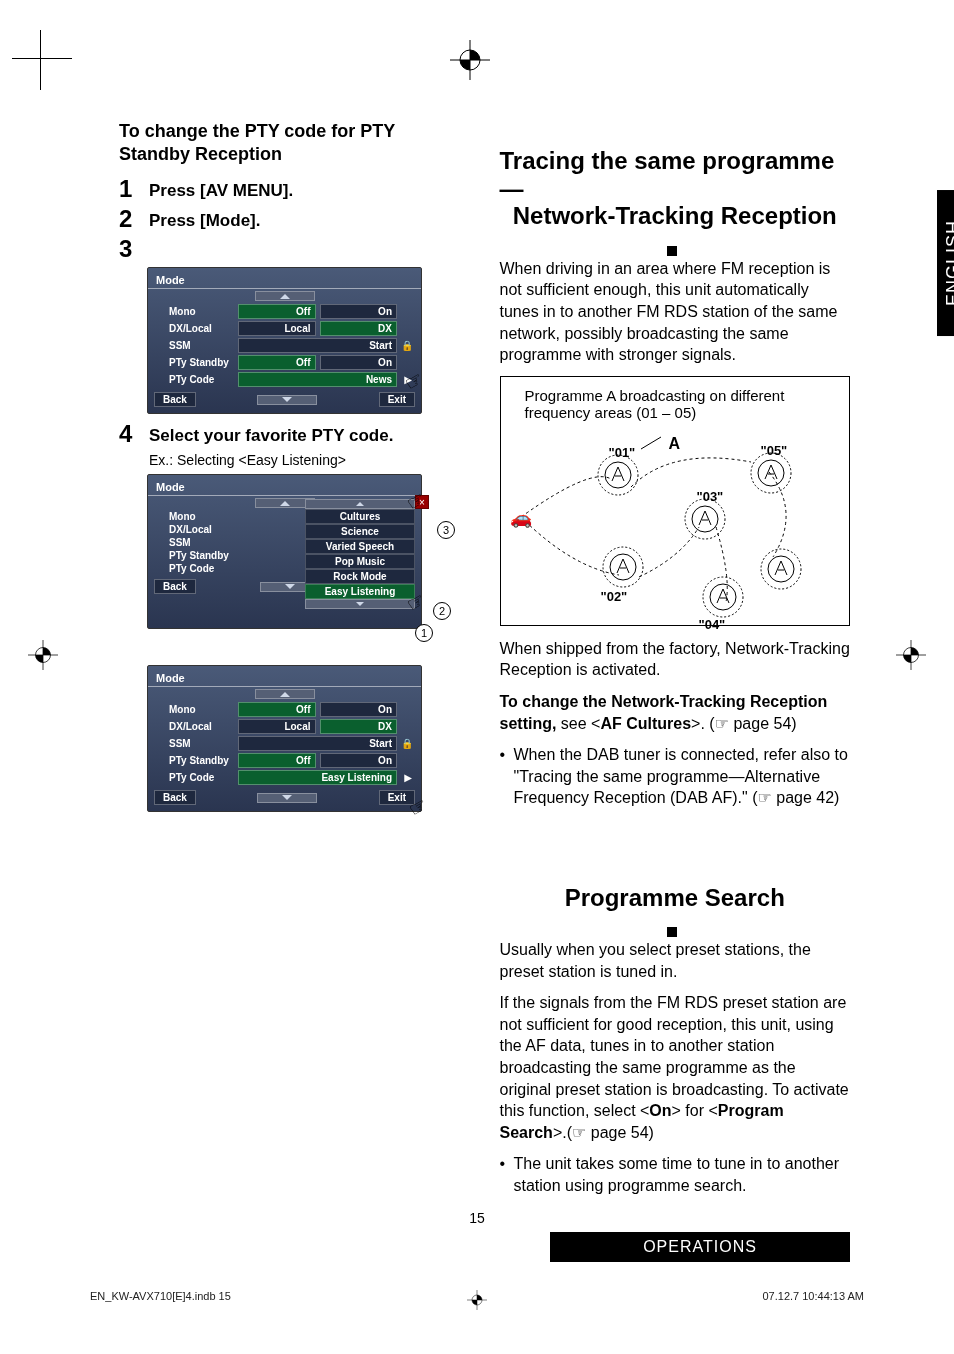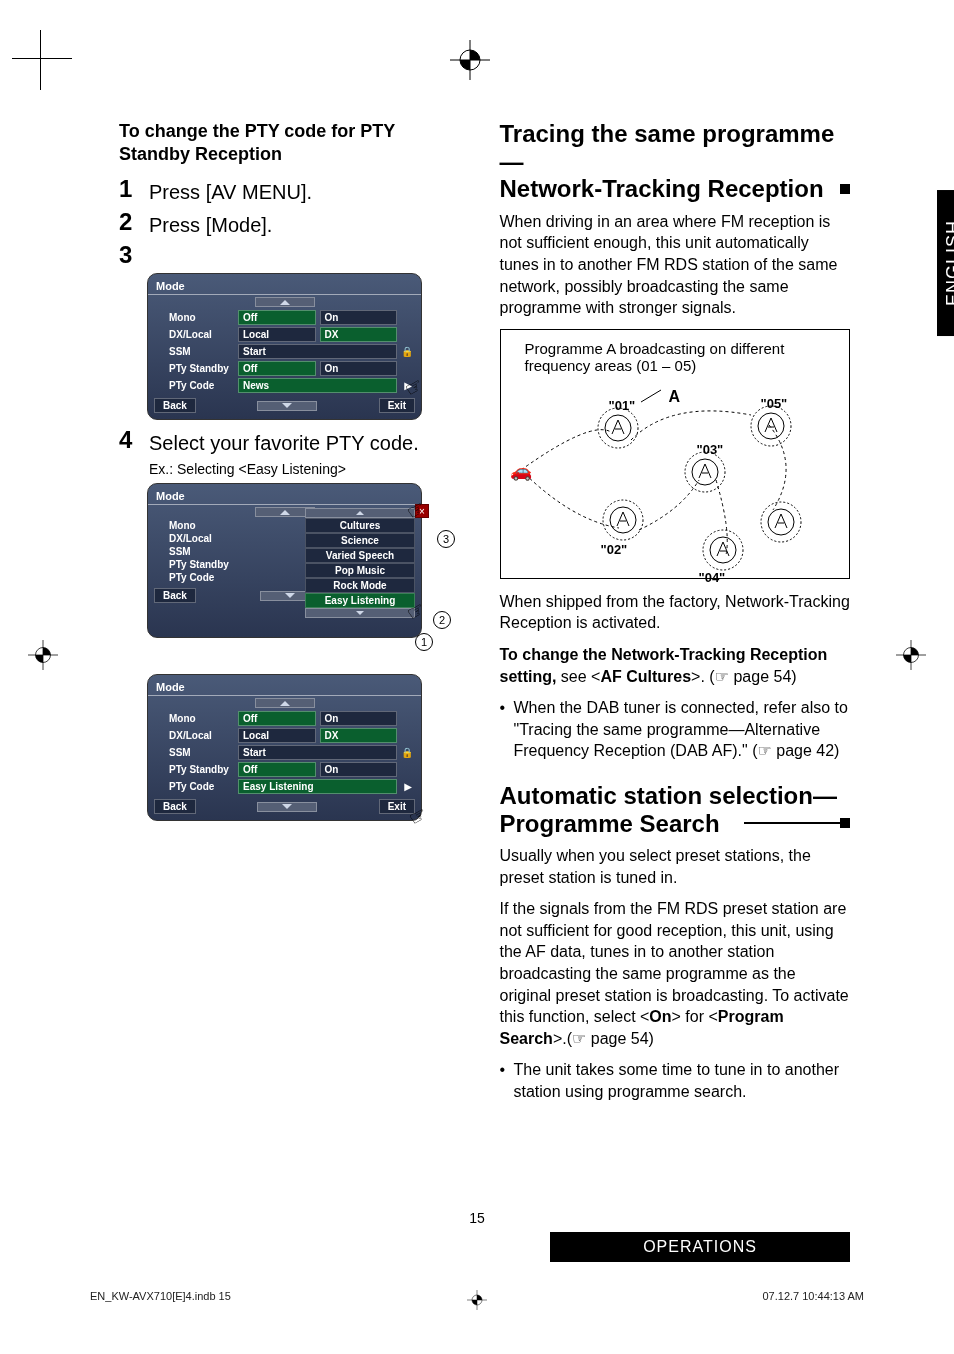--- a/index.html
+++ b/index.html
@@ -31,65 +31,65 @@
     font-size: 18px;
     letter-spacing: 1px;
     padding: 30px 6px;
     writing-mode: vertical-rl;
     transform: rotate(180deg);
     text-align: center;
   }
   h3.sub { font-size: 18px; font-weight: 700; line-height: 1.25; margin-bottom: 12px; }
   .step { display:flex; align-items:flex-start; gap:10px; margin: 6px 0; }
   .step-num { font-size: 24px; font-weight:800; line-height:1; width:20px; }
-  .step-text { font-size: 20px; font-weight:400; padding-top:4px; }
+  .step-text { font-size: 17px; font-weight:700; padding-top:4px; }
   .step-caption { font-size: 14px; margin-left: 30px; margin-top: 2px; margin-bottom:6px; }
   .mode-box {
     width: 275px;
     background: linear-gradient(#4a5a78,#2a3550);
     border: 1px solid #333;
-    border-radius: 10px;
+    border-radius: 2px;
     color: #fff;
     font-size: 10px;
     padding: 4px 0 4px 0;
     margin-left: 28px;
     margin-bottom: 8px;
     position: relative;
   }
   .mode-title { font-weight:700; font-size:11px; padding:2px 8px; border-bottom:1px solid rgba(255,255,255,0.5); }
   .mode-arrow-row { display:flex; justify-content:center; padding:2px 0; }
   .mode-arrow-row .tri-up,
   .mode-arrow-row .tri-down {
     width: 60px; height: 10px; background:#555f75; border:1px solid rgba(255,255,255,0.3); display:flex; align-items:center; justify-content:center;
   }
   .tri-up::before { content:""; border-left:5px solid transparent; border-right:5px solid transparent; border-bottom:5px solid #cfd8e8; }
   .tri-down::before { content:""; border-left:5px solid transparent; border-right:5px solid transparent; border-top:5px solid #cfd8e8; }
   .mode-row { display:flex; align-items:center; padding:1px 6px; gap:4px; }
   .mode-label { width: 80px; font-weight:700;padding-left:15px; }
-  .pill { flex:1; text-align:left; background:#1e283e; border:1px solid rgba(255,255,255,0.3); padding:1px 4px; font-weight:700; }
+  .pill { flex:1; text-align:right; background:#1e283e; border:1px solid rgba(255,255,255,0.3); padding:1px 4px; font-weight:700; }
   .pill.sel { background:#0a5f2e; }
   .pill.wide { flex: 2; }
   .lock-icon { width:14px; text-align:center; }
   .mode-bottom { display:flex; justify-content:space-between; padding:4px 6px 2px 6px; align-items:center; }
   .back-btn, .exit-btn { background:#1e283e; border:1px solid rgba(255,255,255,0.3); padding:1px 8px; font-weight:700; }
   .list-col {
     position:absolute; right:6px; top:24px; width:110px; background:rgba(0,0,0,0); display:flex; flex-direction:column; gap:0;
   }
   .list-col .li { text-align:center; background:#1e283e; border:1px solid rgba(255,255,255,0.2); padding:1px 2px; font-size:10px; font-weight:700; }
   .list-col .li.lp { background:#0a5f2e; }
   .list-col .close-x { position:absolute; right:-14px; top:-4px; width:14px; height:14px; background:#900; color:#fff; text-align:center; line-height:14px; font-size:10px; border:1px solid #600;}
   .circ { position:absolute; width:18px; height:18px; border:1px solid #000; border-radius:50%; font-size:11px; text-align:center; line-height:17px; background:#fff; color:#000; }
   .cursor-hand { position:absolute; width:22px; height:22px; }
   .cursor-hand::before{
     content:"☞"; font-size:20px; color:#000; position:absolute; transform: rotate(-30deg);
   }
   h2.section {
-    font-size: 24px; font-weight:800; line-height:1.15; margin-bottom:8px;
-  }
-  .section-rule { display:flex; align-items:center; gap:20px; margin-bottom:8px;}
+    font-size: 24px; font-weight:800; line-height:1.15; margin-bottom:8px;margin-top:27px;
+  }
+  .section-rule { display:flex; align-items:center; gap:20px; margin-bottom:8px;flex-direction:column;}
   .section-rule .bar { flex:1; height:2px; background:#000; margin-left:4px; position:relative; }
   .section-rule .bar::after{ content:""; position:absolute; right:0; top:-4px; width:10px; height:10px; background:#000;}
   p.body { font-size:16px; line-height:1.35; margin-bottom:10px; }
   .diagram-box {
     border:1px solid #000; padding:10px 12px 14px 24px; margin:10px 0 12px 0; font-size:15px; position:relative; height:250px;
   }
   .antenna { position:absolute; width:44px; height:44px; }
   .antenna svg { width:44px; height:44px; }
   .ant-label { position:absolute; font-size:13px; font-weight:700; }
   .car-icon { position:absolute; left:10px; top:130px; font-size:18px; }
@@ -378,21 +378,21 @@
     <p class="body">
       <span class="bold">To change the Network-Tracking Reception setting,</span><span> see &lt;</span><span class="bold">AF Cultures</span><span>&gt;. (☞ page 54)</span>
     </p>
     <ul class="bul">
       <li>When the DAB tuner is connected, refer also to "Tracing the same programme—Alternative Frequency Reception (DAB AF)." (☞ page 42)</li>
     </ul>
 
     <div style="height:12px"></div>
 
     <h2 class="section">
-      <span>Automatic station selection—</span><br>
+      <br>
       <span class="section-rule">
           <span>Programme Search</span>
           <span class="bar"></span>
         </span>
     </h2>
     <p class="body">Usually when you select preset stations, the preset station is tuned in.</p>
     <p class="body">
       <span>If the signals from the FM RDS preset station are not sufficient for good reception, this unit, using the AF data, tunes in to another station broadcasting the same programme as the original preset station is broadcasting. To activate this function, select &lt;</span><span class="bold">On</span><span>&gt; for &lt;</span><span class="bold">Program Search</span><span>&gt;.(☞ page 54)</span>
     </p>
     <ul class="bul">

